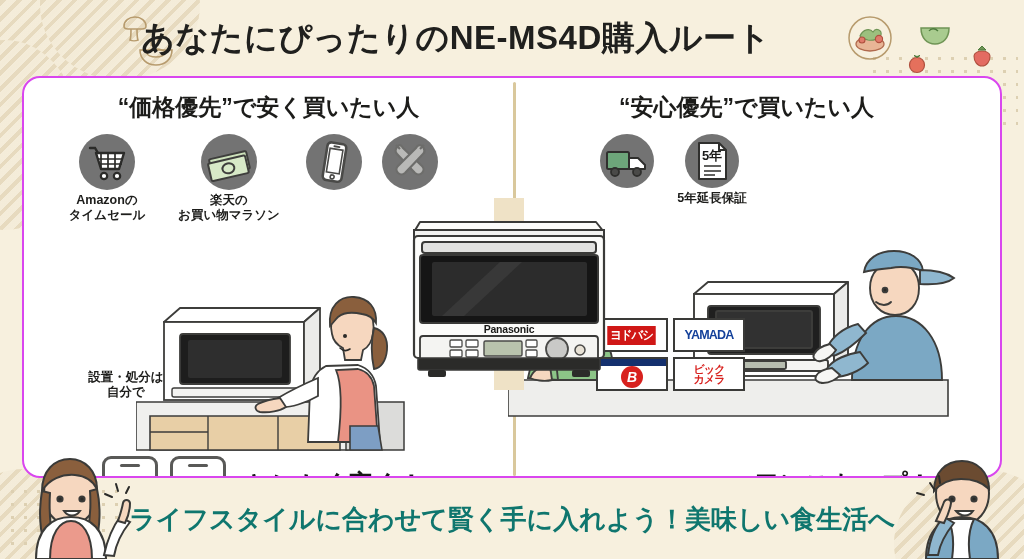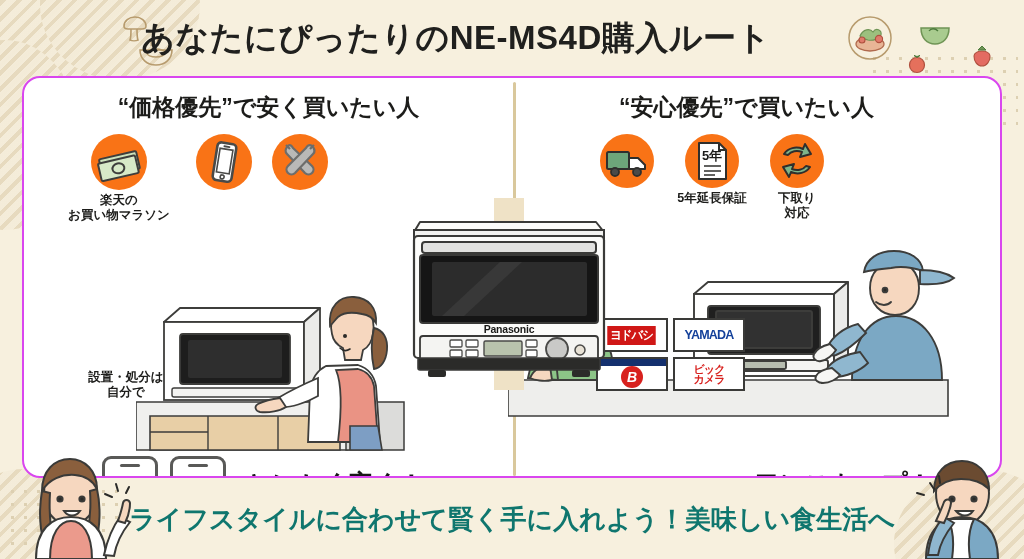--- a/index.html
+++ b/index.html
@@ -65,21 +65,21 @@
   .hl { position:relative; display:inline-block; }
   .hl::after{
     content:""; position:absolute; left:-1px; right:-1px; bottom:1px; height:7px;
     background:#f0dfa3; z-index:-1;
   }
 
   
   .icon-row { position:absolute; display:flex; }
   .icon-cell { position:relative; text-align:center; }
   .circle {
-    width:56px; height:56px; border-radius:50%; background:#f97316;
+    width:56px; height:56px; border-radius:50%; background:#737373;
     margin:0 auto; position:relative;
   }
   .circle.sm { width:54px; height:54px; }
   .icon-label {
     margin-top:3px; font-size:12.5px; font-weight:bold; color:#1d1d1b;
     line-height:1.18; white-space:nowrap;
   }
 
   
   .callout {
@@ -202,20 +202,33 @@
     <div class="divider"></div>
 
     <div class="panel panel-left">
 
       <div class="panel-head">
         <span class="hl">“価格優先”</span><span>で安く買いたい人</span>
       </div>
 
       <div class="icon-row" style="left:36px; top:56px; gap:16px; align-items:flex-start;">
 
+        <div class="icon-cell" style="width:94px;">
+          <div class="circle">
+            <svg width="56" height="56" viewBox="0 0 56 56">
+              <path d="M11 14h5l3 5" fill="none" stroke="#2b2b29" stroke-width="2.4" stroke-linecap="round"></path>
+              <path d="M17 19h28l-5 16H22z" fill="#fff" stroke="#2b2b29" stroke-width="2.4" stroke-linejoin="round"></path>
+              <path d="M22 19v16M29 19v16M36 19v16M19 25h25M21 30h22" stroke="#2b2b29" stroke-width="1.7"></path>
+              <circle cx="25" cy="42" r="3.2" fill="#fff" stroke="#2b2b29" stroke-width="2.2"></circle>
+              <circle cx="38" cy="42" r="3.2" fill="#fff" stroke="#2b2b29" stroke-width="2.2"></circle>
+            </svg>
+          </div>
+          <div class="icon-label">Amazonの</div>
+          <div class="icon-label" style="margin-top:0">タイムセール</div>
+        </div>
 
         <div class="icon-cell" style="width:118px;">
           <div class="circle">
             <svg width="56" height="56" viewBox="0 0 56 56">
               <g transform="rotate(-13 28 28)">
                 <rect x="9" y="21" width="38" height="18" rx="1.5" fill="#cde2bb" stroke="#3e3e3c" stroke-width="2"></rect>
                 <rect x="7" y="25" width="38" height="18" rx="1.5" fill="#d7e9c7" stroke="#3e3e3c" stroke-width="2"></rect>
                 <ellipse cx="26" cy="34" rx="6" ry="5" fill="none" stroke="#3e3e3c" stroke-width="2"></ellipse>
               </g>
             </svg>
@@ -338,32 +351,20 @@
             <svg width="54" height="54" viewBox="0 0 54 54">
               <path d="M14 9h20l7 7v29H14z" fill="#fff" stroke="#2f2f2d" stroke-width="2" stroke-linejoin="round"></path>
               <path d="M34 9v7h7" fill="none" stroke="#2f2f2d" stroke-width="2"></path>
               <text x="27" y="26" font-family="Liberation Sans, sans-serif" font-size="13" font-weight="bold" fill="#1c1c1a" text-anchor="middle">5年</text>
               <path d="M19 32h17M19 37h17M19 41h11" stroke="#2f2f2d" stroke-width="1.6"></path>
             </svg>
           </div>
           <div class="icon-label">5年延長保証</div>
         </div>
 
-        <div class="icon-cell" style="width:58px;">
-          <div class="circle sm">
-            <svg width="54" height="54" viewBox="0 0 54 54">
-              <g fill="#7eb489" stroke="#2f2f2d" stroke-width="2" stroke-linejoin="round">
-                <path d="M14 20c4-6 12-8 19-5l2-5 6 10-11 3 2-5c-5-2-11-1-14 3z"></path>
-                <path d="M40 33c-4 6-12 8-19 5l-2 5-6-10 11-3-2 5c5 2 11 1 14-3z"></path>
-              </g>
-            </svg>
-          </div>
-          <div class="icon-label">下取り</div>
-          <div class="icon-label" style="margin-top:0">対応</div>
-        </div>
 
       </div>
 
       <svg style="position:absolute; left:6px; top:150px;" width="470" height="230" viewBox="0 0 470 230">
 
         <path d="M0 152h440v36H0z" fill="#eeeeec" stroke="#3d3d3b" stroke-width="1.6"></path>
 
         <g stroke="#3d3d3b" stroke-width="1.9">
           <path d="M44 58c0-16 10-26 24-26s24 10 24 26-10 28-24 28-24-12-24-28z" fill="#f6d7bf"></path>
           <path d="M42 54c0-17 11-27 26-27 14 0 25 10 25 25-6-6-14-9-25-9-10 0-19 4-26 11z" fill="#6b4b31"></path>

